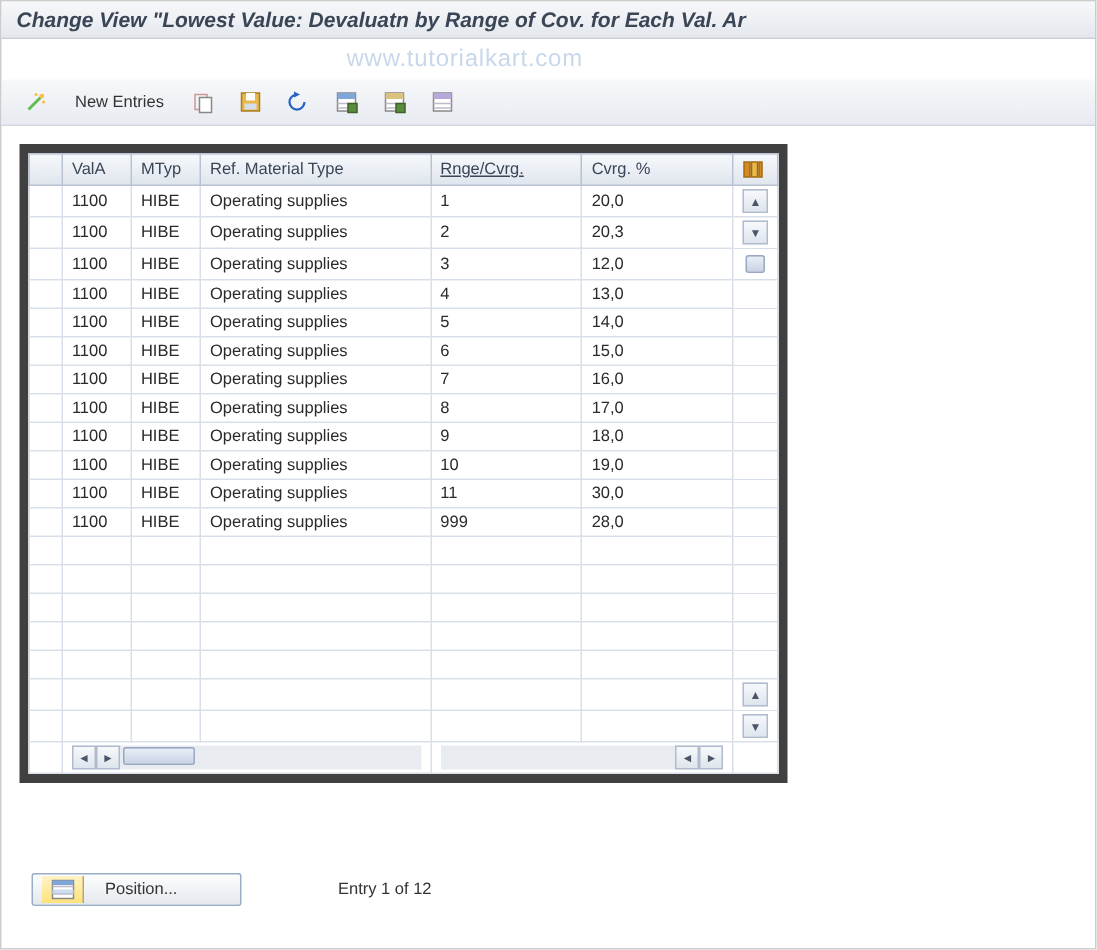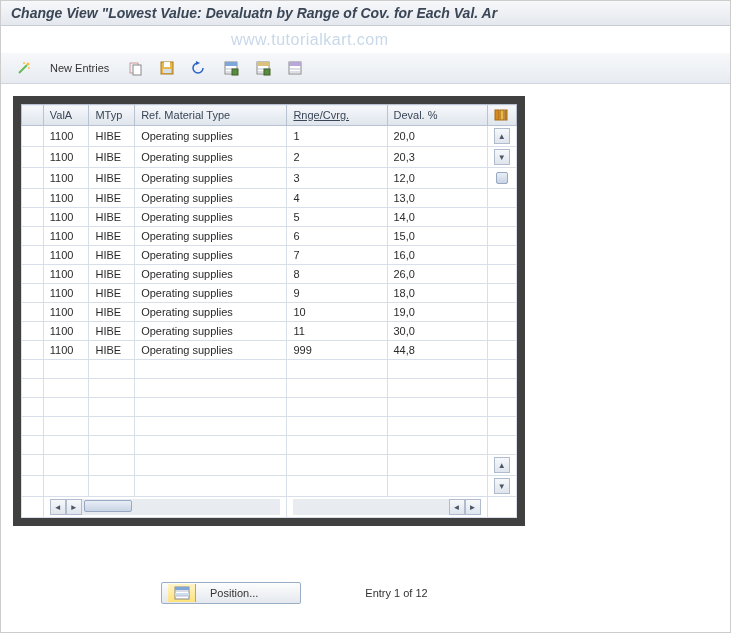--- a/index.html
+++ b/index.html
@@ -57,21 +57,21 @@
     left: 230px; top: 30px;
     font-size: 16px;
     color: #c8d8ea;
     font-weight: normal;
     letter-spacing: 0.5px;
     pointer-events: none;
   }
   .grid-wrap {
     margin: 12px;
     width: 512px;
-    border: 8px solid #404040;
+    border: 6px solid #404040;
     background: #e8ecf1;
   }
   table.grid {
     border-collapse: collapse;
     width: 100%;
     background: #fff;
   }
   table.grid th {
     background: linear-gradient(#f6f8fb, #dfe5ed);
     border: 1px solid #b8c2d2;
@@ -143,21 +143,20 @@
   }
   .footer {
     position: absolute;
     bottom: 28px;
     left: 0; right: 0;
     display: flex;
     align-items: center;
     padding: 0 20px;
   }
   .position-btn {
-    margin-left: 140px;
     display: inline-flex;
     align-items: center;
     background: linear-gradient(#fdfdfd,#e4e8ee);
     border: 1px solid #9aadc7;
     border-radius: 2px;
     height: 22px;
     cursor: pointer;
     overflow: hidden;
   }
   .position-btn .icon-box {
@@ -247,21 +246,21 @@
 
 <div class="grid-wrap">
   <table class="grid">
     <thead>
       <tr>
         <th class="rowsel"></th>
         <th class="col-vala">ValA</th>
         <th class="col-mtyp">MTyp</th>
         <th class="col-ref">Ref. Material Type</th>
         <th class="col-rnge">Rnge/Cvrg.</th>
-        <th class="col-deval">Deval. %</th>
+        <th class="col-deval">Cvrg. %</th>
         <th class="config">
           <svg width="14" height="14">
               <rect x="1" y="2" width="4" height="10" fill="#d48a1e" stroke="#a56a10"></rect>
               <rect x="6" y="2" width="4" height="10" fill="#e8b84a" stroke="#a56a10"></rect>
               <rect x="11" y="2" width="2" height="10" fill="#d48a1e" stroke="#a56a10"></rect>
             </svg>
         </th>
       </tr>
     </thead>
     <tbody id="grid-body">
@@ -333,21 +332,21 @@
           <td>7</td>
           <td>16,0</td>
           <td class="scrollcol vscroll-cell"></td>
         </tr>
         <tr>
           <td class="rowsel"></td>
           <td>1100</td>
           <td>HIBE</td>
           <td>Operating supplies</td>
           <td>8</td>
-          <td>26,0</td>
+          <td>17,0</td>
           <td class="scrollcol vscroll-cell"></td>
         </tr>
         <tr>
           <td class="rowsel"></td>
           <td>1100</td>
           <td>HIBE</td>
           <td>Operating supplies</td>
           <td>9</td>
           <td>18,0</td>
           <td class="scrollcol vscroll-cell"></td>
@@ -369,21 +368,21 @@
           <td>11</td>
           <td>30,0</td>
           <td class="scrollcol vscroll-cell"></td>
         </tr>
         <tr>
           <td class="rowsel"></td>
           <td>1100</td>
           <td>HIBE</td>
           <td>Operating supplies</td>
           <td>999</td>
-          <td>44,8</td>
+          <td>28,0</td>
           <td class="scrollcol vscroll-cell"></td>
         </tr>
         <tr>
           <td class="rowsel"></td>
           <td></td>
           <td></td>
           <td></td>
           <td></td>
           <td></td>
           <td class="scrollcol vscroll-cell"></td>

